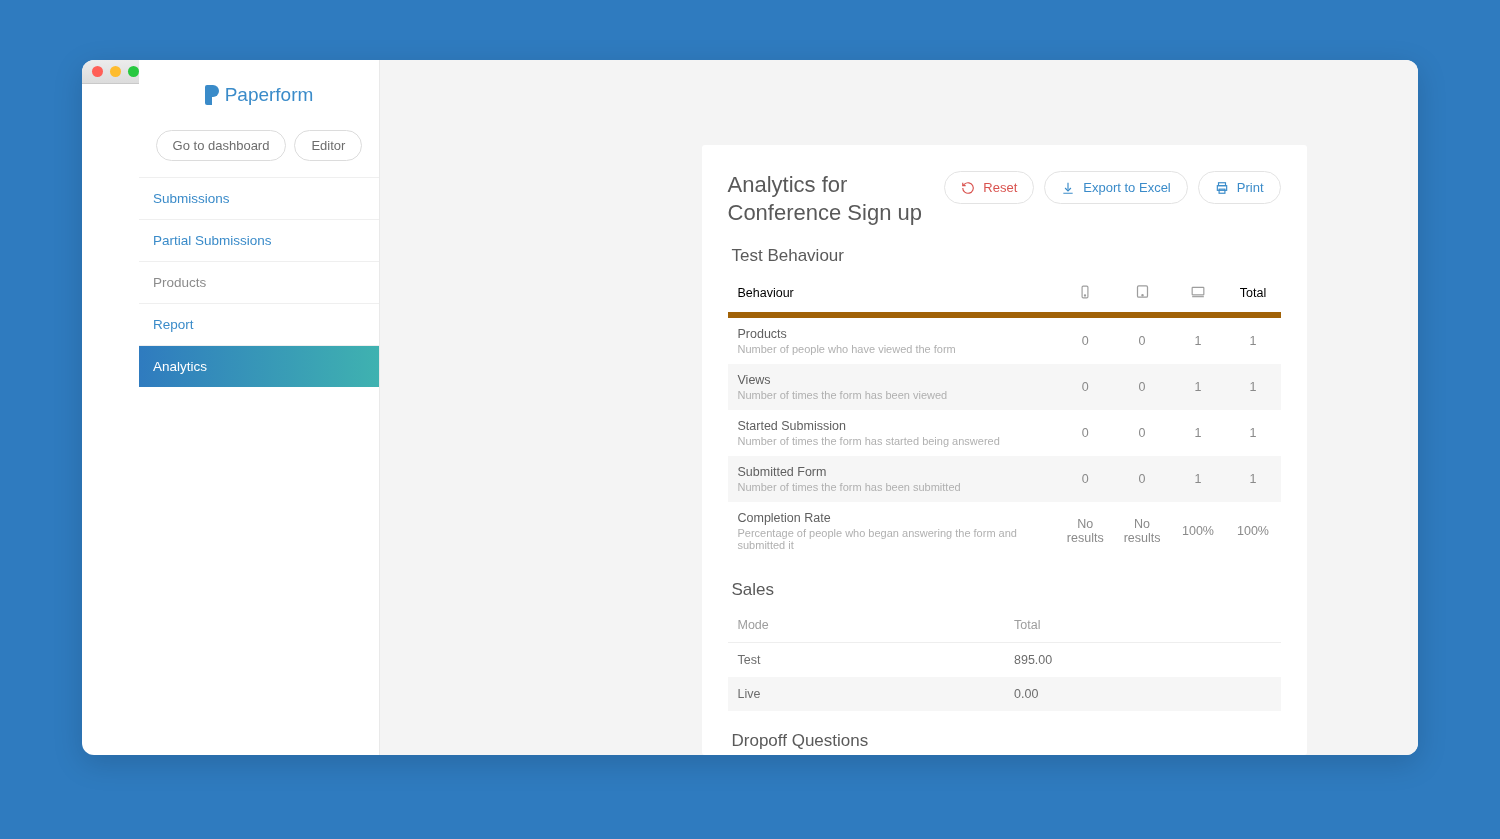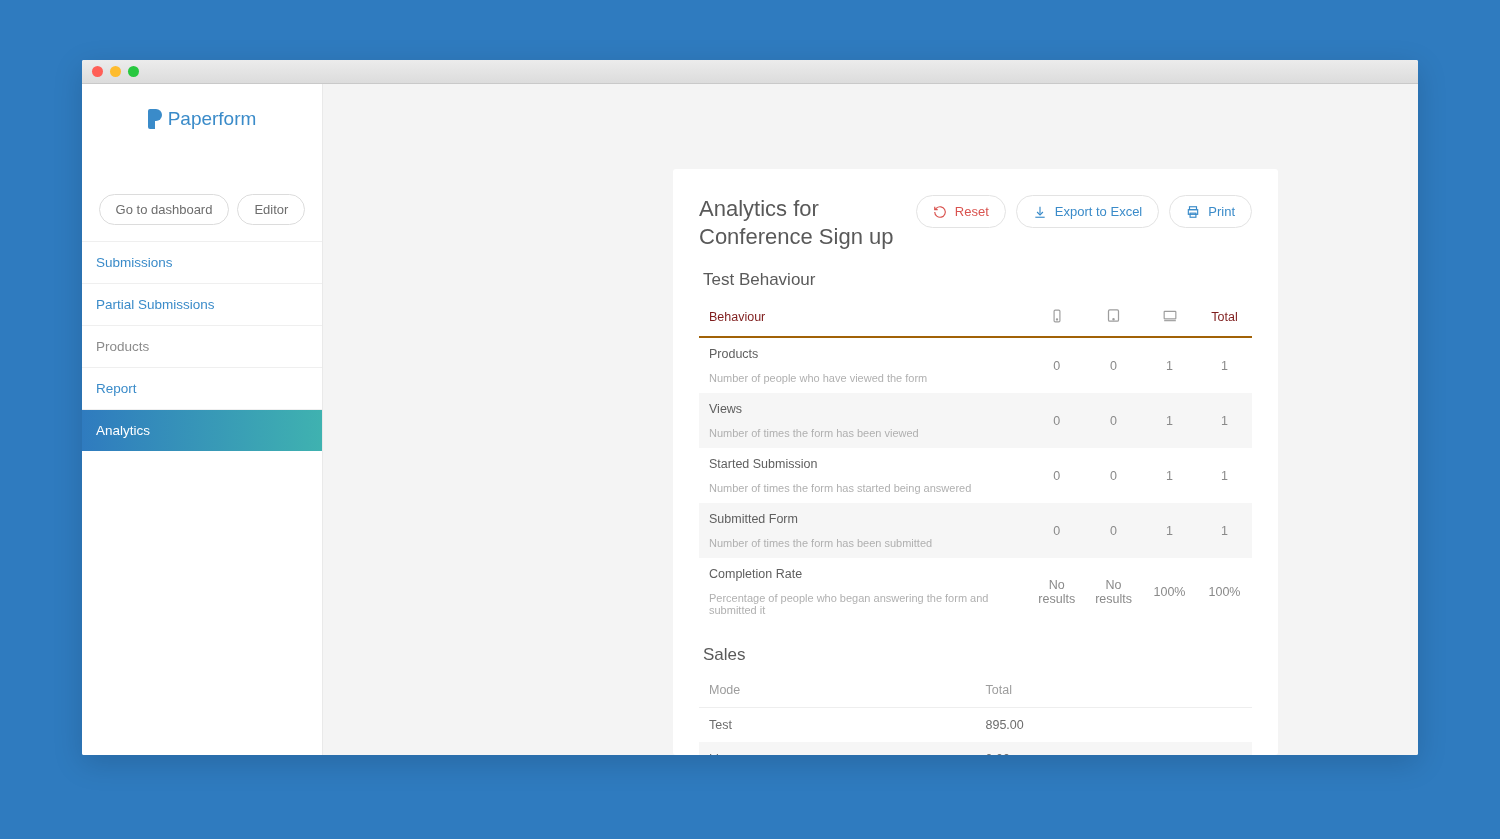--- a/index.html
+++ b/index.html
@@ -8,25 +8,25 @@
     font-family: -apple-system, "Segoe UI", "Helvetica Neue", Arial, sans-serif;
     width: 1500px;
     height: 839px;
     overflow: hidden;
     padding: 60px 82px 84px 82px;
   }
   .window {
     width: 100%;
     height: 100%;
     background: #fff;
-    border-radius: 2px;
+    border-radius: 12px;
     overflow: hidden;
     box-shadow: 0 8px 30px rgba(0,0,0,0.15);
     display: flex;
-    flex-direction: column;
+    flex-direction: row;
   }
   .titlebar {
     height: 24px;
     background: linear-gradient(#ececec, #dcdcdc);
     border-bottom: 1px solid #c9c9c9;
     display: flex;
     align-items: center;
     padding-left: 10px;
     gap: 7px;
   }
@@ -62,21 +62,21 @@
   .logo-mark::before, .logo-mark::after {
     content:""; position:absolute; top:0; width:7px; height:20px; background:#3a8bc9;
   }
   .logo-mark::before { left:0; border-radius: 2px 0 0 2px; }
   .logo-mark::after { left:7px; height:12px; border-radius: 0 8px 8px 0; }
   .sidebar-buttons {
     display:flex; gap:8px; justify-content:center; padding: 0 12px 16px 12px;
   }
   .pill-btn {
     border:1px solid #dcdcdc; background:#fff; color:#6d6d6d;
-    border-radius: 18px; padding: 7px 16px; font-size: 13px; cursor:pointer;margin-top:40px;
+    border-radius: 18px; padding: 7px 16px; font-size: 13px; cursor:pointer;
   }
   .nav { border-top:1px solid #efefef; }
   .nav-item {
     padding: 13px 14px; font-size: 13.5px; color:#3a8bc9; border-bottom:1px solid #efefef;
     cursor:pointer;
   }
   .nav-item.muted { color:#8b8b8b; }
   .nav-item.active {
     background: linear-gradient(90deg, #2f7bbf, #3fb2b0);
     color:#fff; border-bottom:none;
@@ -107,29 +107,29 @@
     padding: 8px 16px; font-size:13px; display:flex; align-items:center; gap:8px;
     cursor:pointer; color:#3a8bc9;
   }
   .action-btn.reset { color:#d9534f; }
   .icon { width:14px; height:14px; display:inline-block; }
   .section-h { color:#5a5a5a; font-size:17px; font-weight:400; margin: 20px 0 8px 4px; }
   table.behaviour {
     width:100%; border-collapse:collapse; font-size:12.5px; color:#6d6d6d;
   }
   table.behaviour th {
-    text-align:left; font-weight:400; color:#7f1d1d; padding:10px 10px; border-bottom:2px solid #a16207;
+    text-align:left; font-weight:400; color:#000000; padding:10px 10px; border-bottom:6px solid #a16207;
   }
   table.behaviour th.col-icon { text-align:center; width:55px; }
   table.behaviour th.col-total { text-align:center; width:55px; }
   table.behaviour td { padding:9px 10px; vertical-align:top; }
   table.behaviour td.num { text-align:center; color:#8a8a8a; vertical-align:middle; }
   table.behaviour tbody tr:nth-child(even){ background:#f6f6f6; }
   .metric-name { color:#5f5f5f; font-weight:500; font-size:12.5px; }
-  .metric-desc { color:#b0b0b0; font-size:11px; margin-top:11px; }
+  .metric-desc { color:#b0b0b0; font-size:11px; margin-top:2px; }
   table.sales {
     width:100%; border-collapse:collapse; font-size:12.5px; color:#6d6d6d;
   }
   table.sales th {
     text-align:left; font-weight:400; color:#9d9d9d; padding:10px 10px; border-bottom:1px solid #eee;
   }
   table.sales td { padding:10px 10px; }
   table.sales tbody tr:nth-child(even){ background:#f6f6f6; }
   .dev-icon { display:inline-block; }
 </style>

